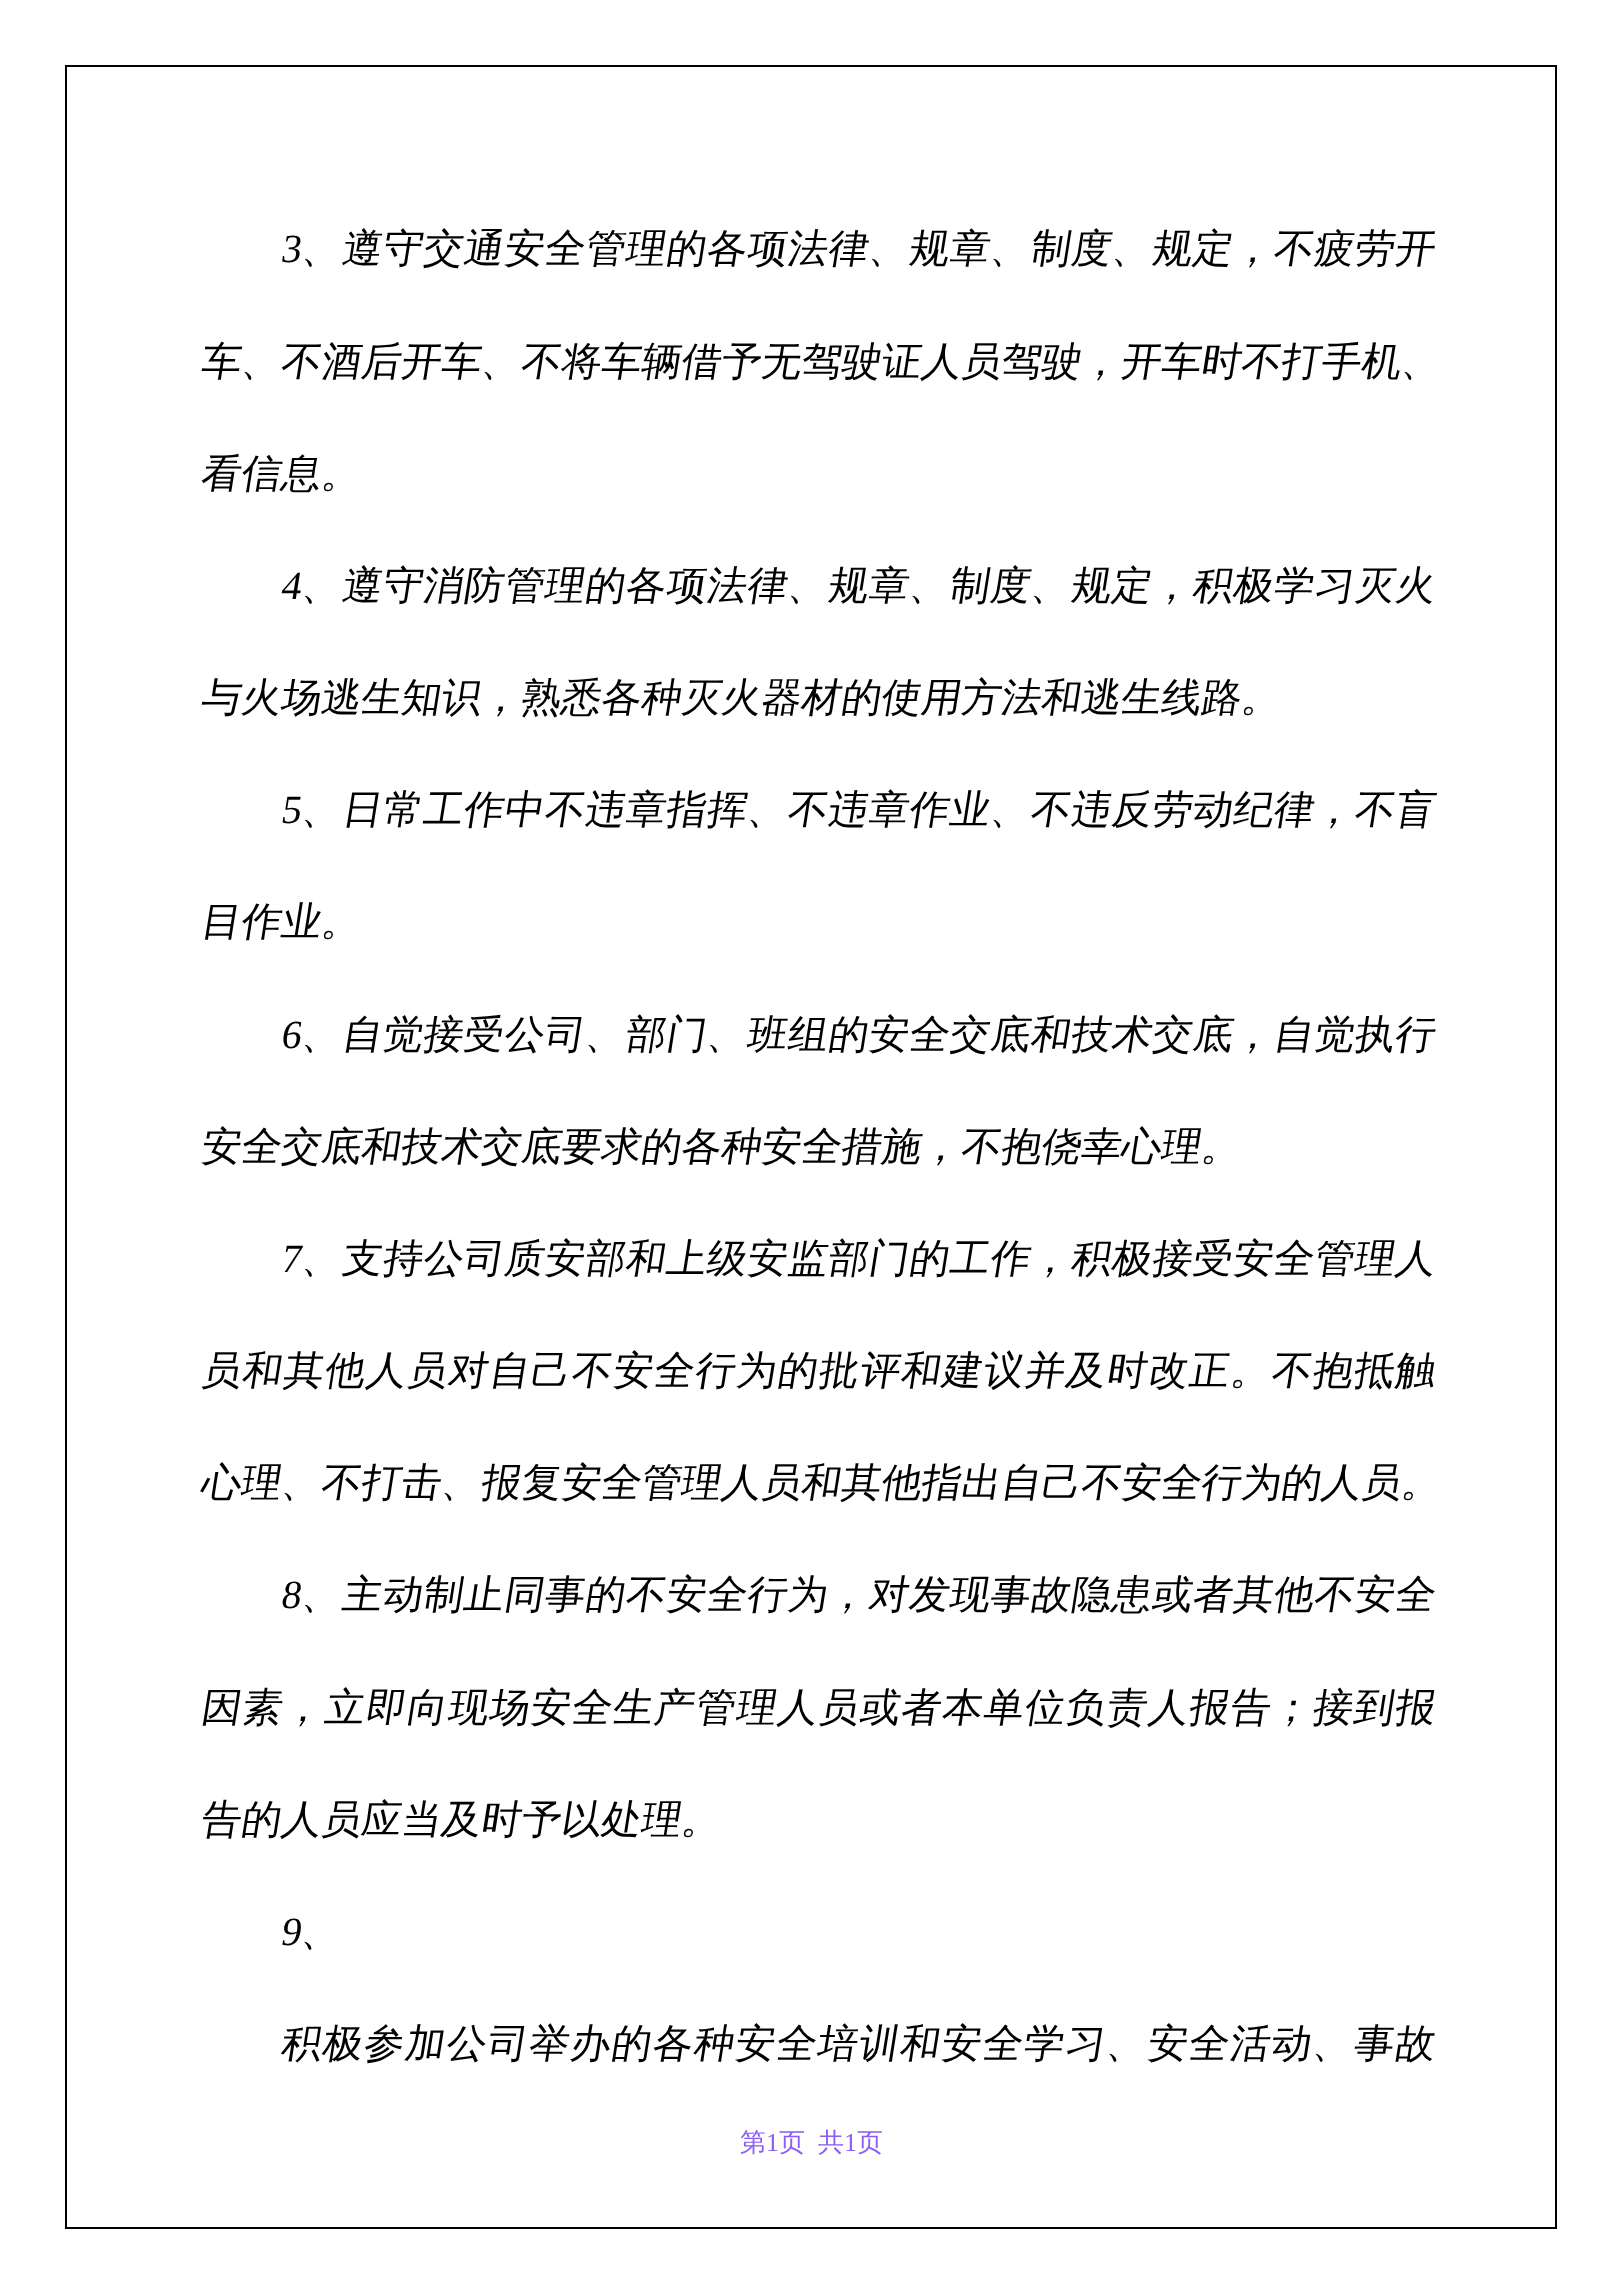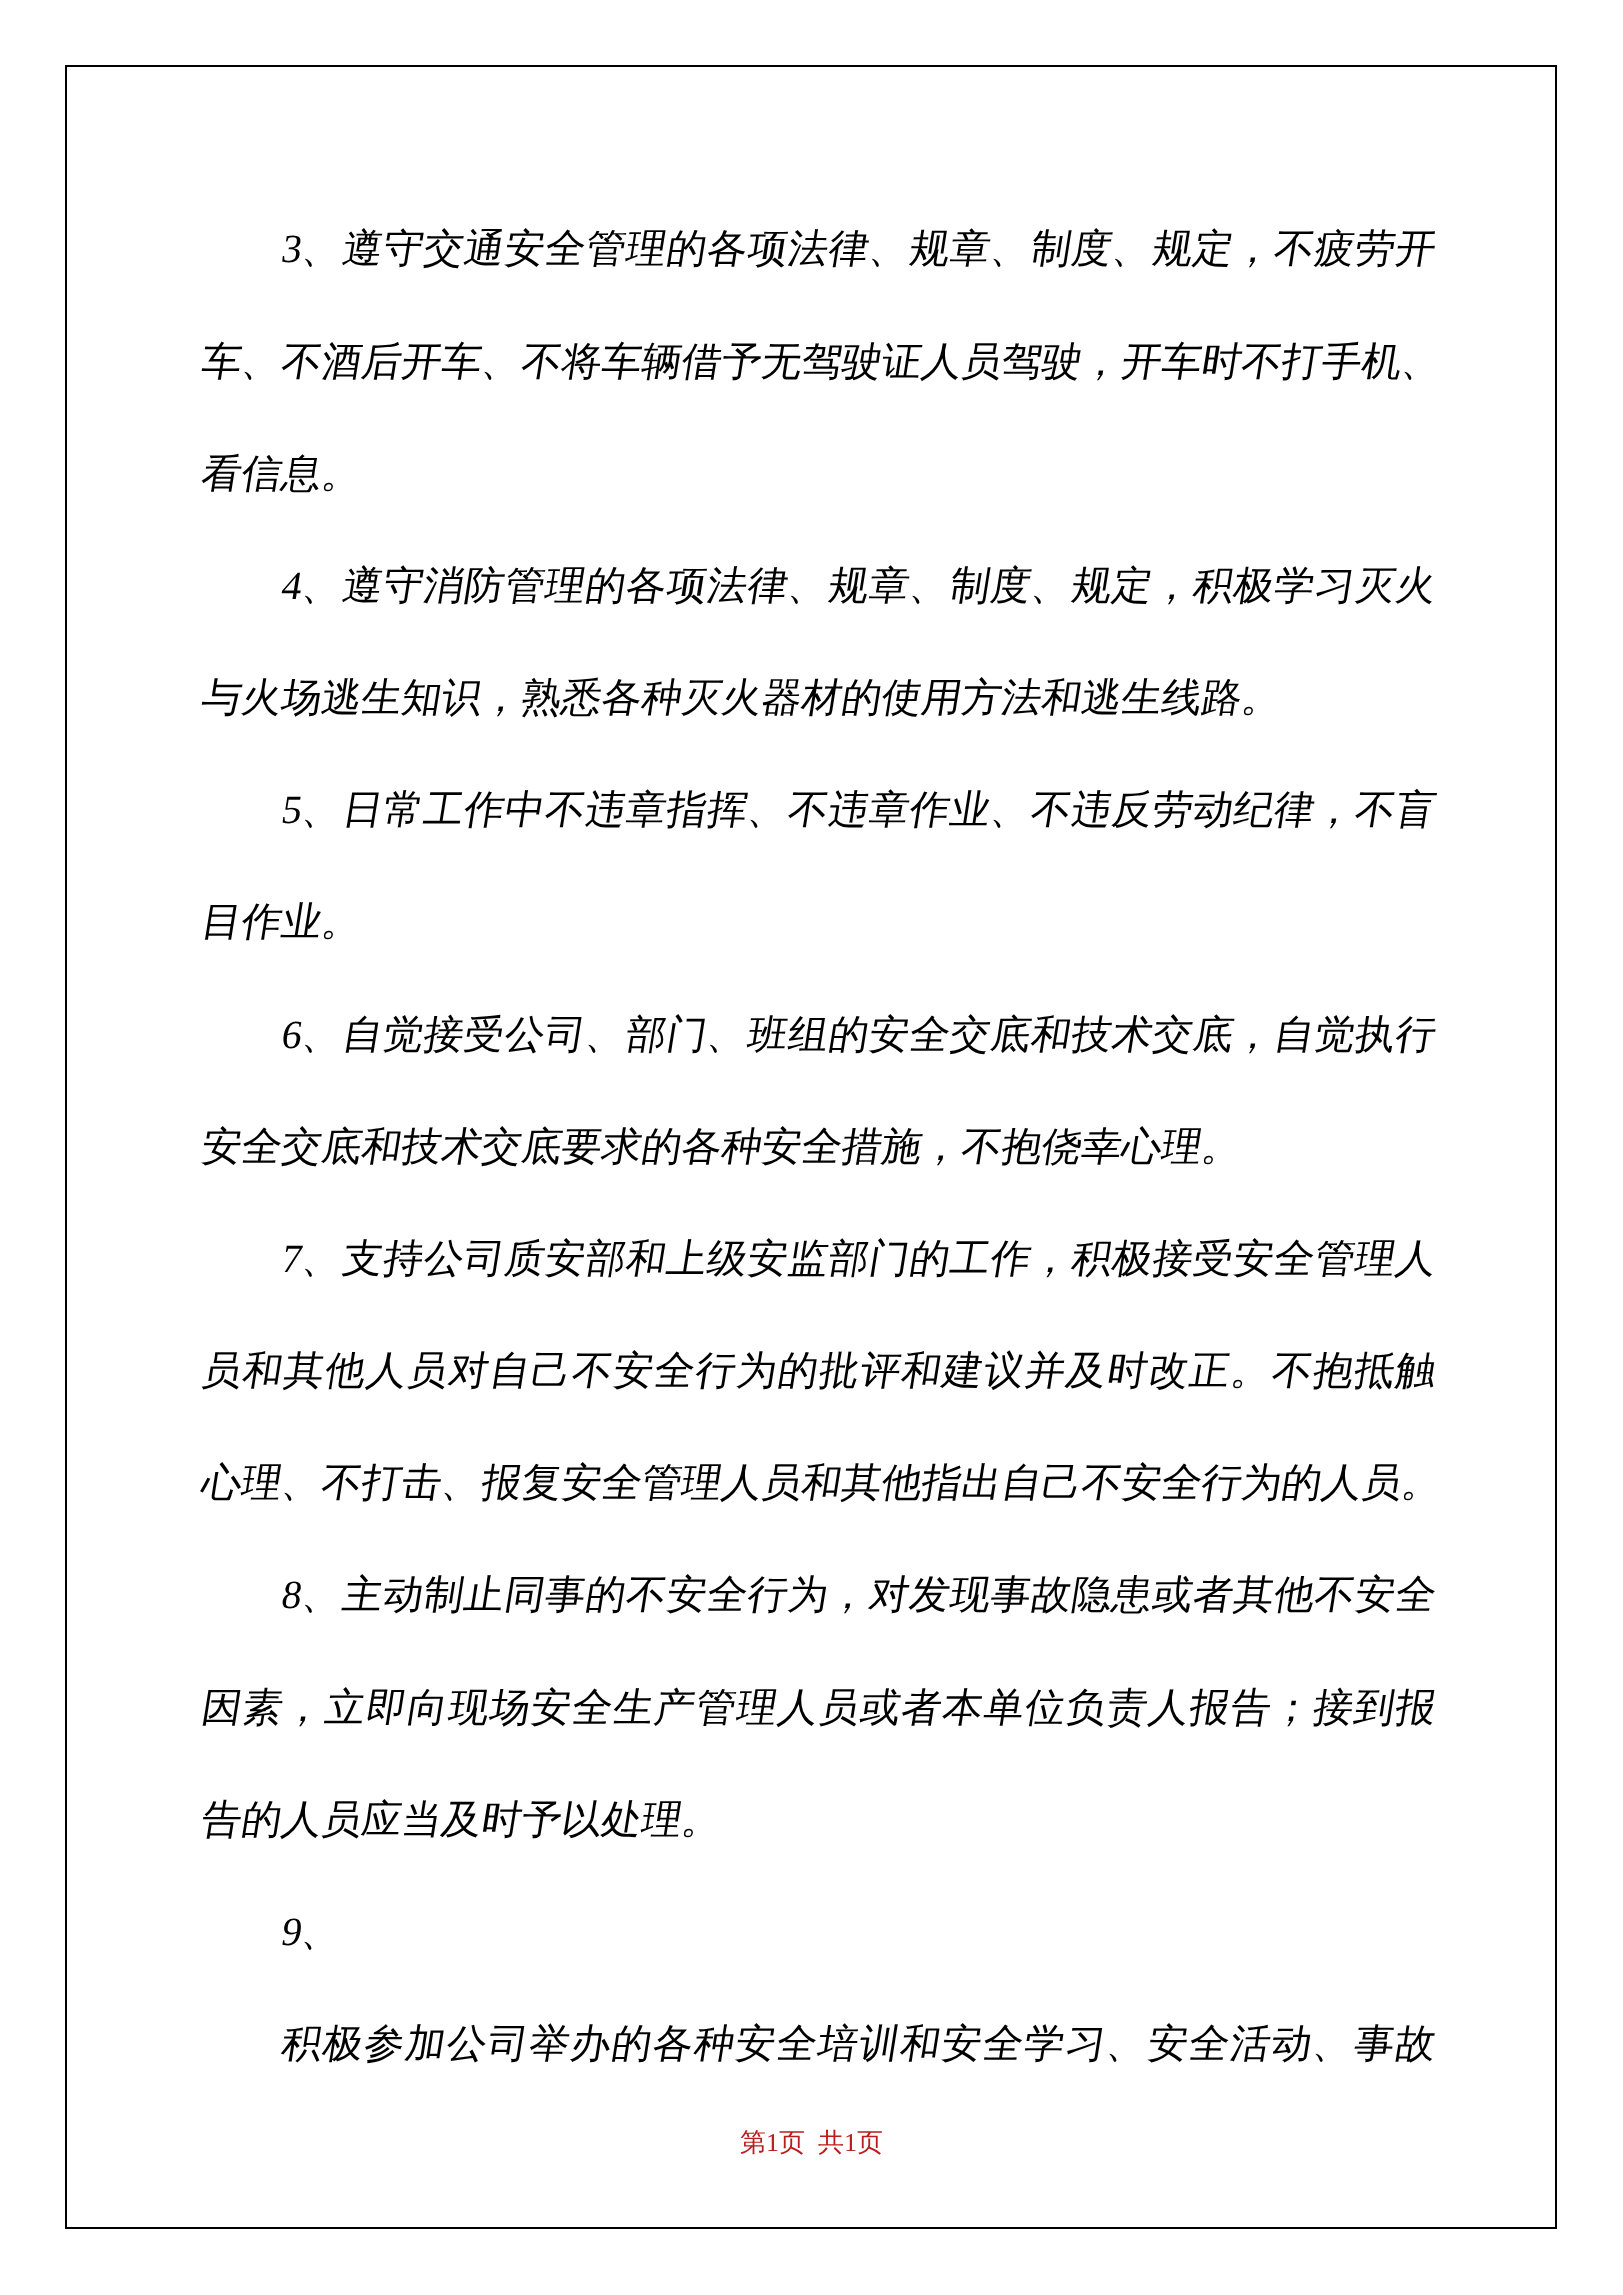--- a/index.html
+++ b/index.html
@@ -53,21 +53,21 @@
   }
   .footer {
     position: absolute;
     left: 0;
     top: 2129px;
     width: 1623px;
     height: 28px;
     line-height: 28px;
     text-align: center;
     font-size: 26px;
-    color: #b91c1c;
+    color: #8b5cf6;
     white-space: pre;
   }
 </style>
 </head>
 <body>
 
 <div class="page">
   <div class="page-border"></div>
   <div class="text-layer" id="text-layer">
       <div class="line justify" style="left: 282px; top: 193px; width: 1154px;">

